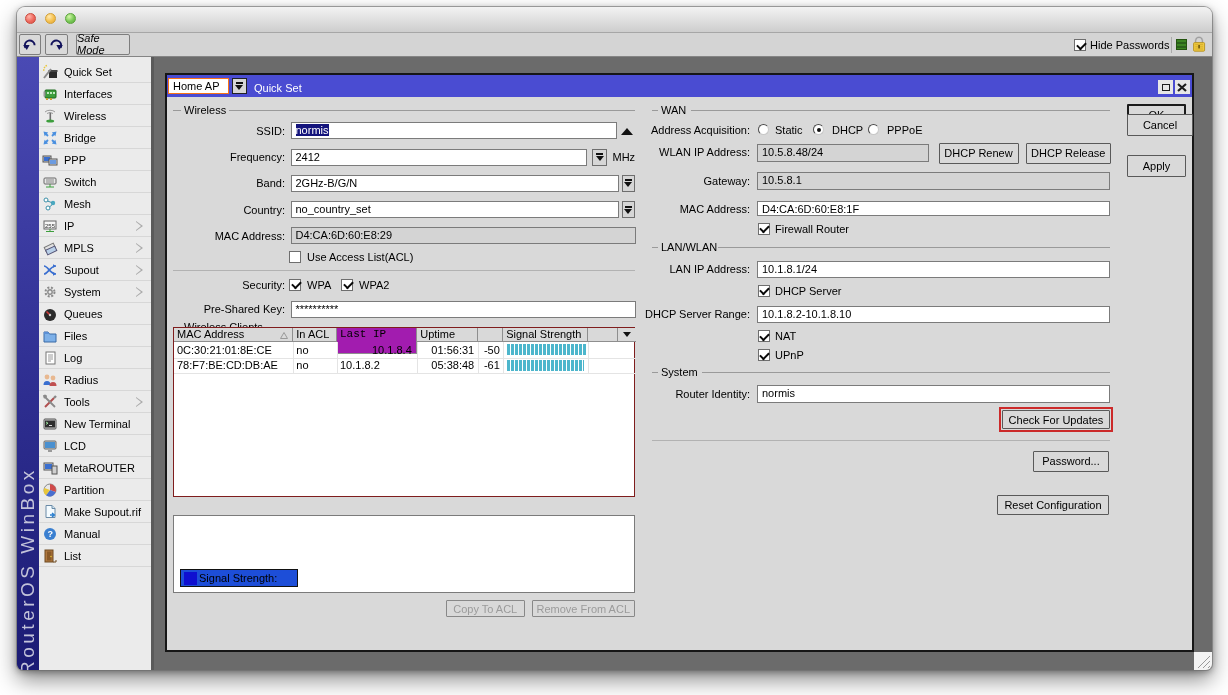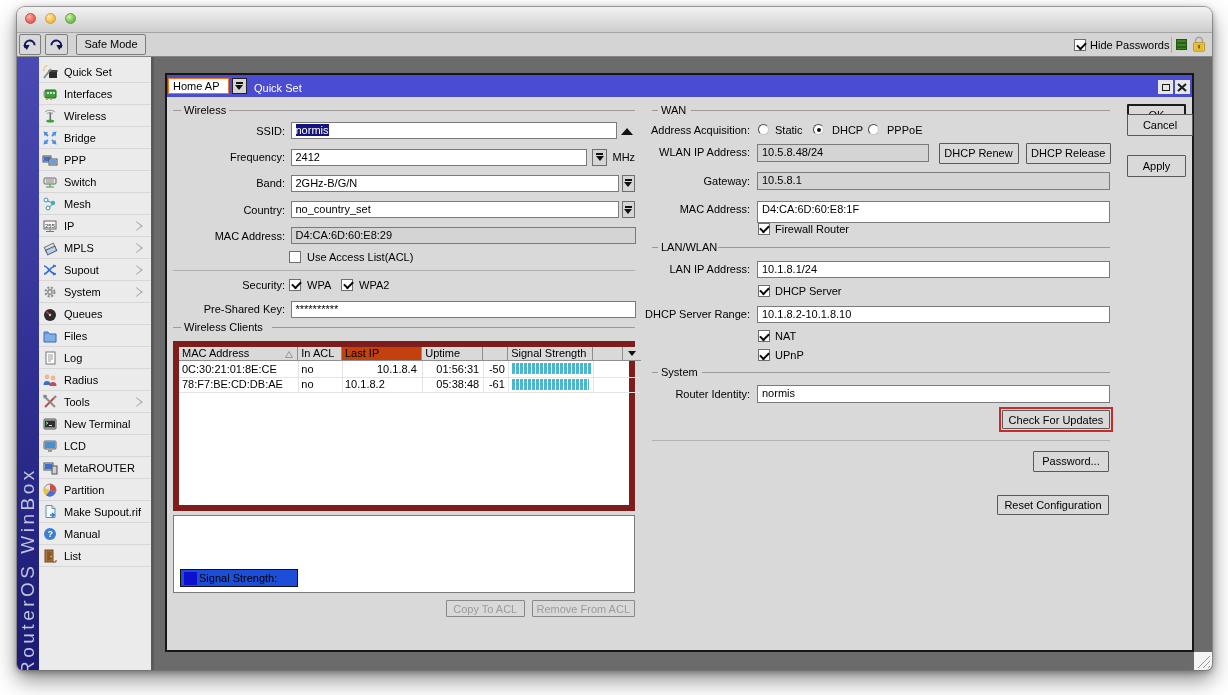--- a/index.html
+++ b/index.html
@@ -77,21 +77,21 @@
         <path d="M12.6 8.3 a4.9 4.9 0 1 0 -9.2 2.4" fill="none" stroke="#13135c" stroke-width="1.9"></path>
         <path d="M1.2 7.9 l3.6 5.2 2.8 -5.2 Z" fill="#13135c"></path>
       </svg>
     </div>
     <div class="tbtn" style="left:28px; width:23px;">
       <svg width="15" height="15" viewBox="0 0 15 15">
         <path d="M2.4 8.3 a4.9 4.9 0 1 1 9.2 2.4" fill="none" stroke="#13135c" stroke-width="1.9"></path>
         <path d="M13.8 7.9 l-3.6 5.2 -2.8 -5.2 Z" fill="#13135c"></path>
       </svg>
     </div>
-    <div class="tbtn" style="left:59px; width:70px;">Safe Mode</div>
+    <div class="tbtn" style="left:59px; width:54px;font-style:italic;">Safe Mode</div>
     <div class="cb c" style="left:1057px; top:5px;"></div>
     <div class="cblbl" style="left:1073px; top:4px;">Hide Passwords</div>
     <div class="abs" style="left:1154px; top:3px; width:1px; height:16px; background:#aaa;"></div>
     <div class="abs" style="left:1159px; top:5px; width:11px; height:11px; background:repeating-linear-gradient(#3c8422 0 2px, #2a611a 2px 4px); border:1px solid #24540f;"></div>
     <svg class="abs" style="left:1174px; top:1px;" width="16" height="17" viewBox="0 0 16 17">
       <path d="M4.6 8 V5.6 a3.4 3.4 0 0 1 6.8 0 V8" fill="none" stroke="#c2c2c2" stroke-width="2"></path>
       <path d="M4.6 8 V5.6 a3.4 3.4 0 0 1 6.8 0 V8" fill="none" stroke="#8f8f8f" stroke-width="0.8"></path>
       <rect x="2.6" y="7.6" width="11" height="8.6" rx="1" fill="#efc93e" stroke="#b8952a" stroke-width="1"></rect>
       <rect x="4.2" y="9" width="7.8" height="1.2" fill="#d9b22f"></rect>
       <rect x="4.2" y="11.2" width="7.8" height="1.2" fill="#d9b22f"></rect>
@@ -379,24 +379,24 @@
 
   <div class="lbl" style="left:150px; top:294px; width:118px;">Pre-Shared Key:</div>
   <div class="field" style="left:273.5px; top:293.5px; width:345px;">**********</div>
 
   <div class="grp" style="left:156px; top:314px; width:462px;">
     <div class="ln" style="left:0; width:8px;"></div>
     <div class="tx" style="left:11px;">Wireless Clients</div>
     <div class="ln" style="left:99px; right:0;"></div>
   </div>
 
-  <div class="abs" id="tbl" style="left:156px; top:334px; width:462px; height:169.5px; background:#fff; border:6px solid #7f1d1d;">
+  <div class="abs" id="tbl" style="left:156px; top:320px; width:462px; height:169.5px; background:#fff; border:1px solid #7f1d1d;">
         <div class="abs" style="left:0px; top:0; width:119.3px; height:14px; background:#d9d9d9; border-right:1px solid #8e8e8e; border-bottom:1px solid #8e8e8e; line-height:13px; padding-left:3px; overflow:hidden;">MAC Address</div>
         <div class="abs" style="left:119.3px; top:0; width:43.7px; height:14px; background:#d9d9d9; border-right:1px solid #8e8e8e; border-bottom:1px solid #8e8e8e; line-height:13px; padding-left:3px; overflow:hidden;">In ACL</div>
-        <div class="abs" style="left:163px; top:0; width:80.19999999999999px; height:14px; background:#c2410c; border-right:1px solid #8e8e8e; border-bottom:1px solid #8e8e8e; line-height:13px; padding-left:3px; overflow:hidden;">Last IP</div>
+        <div class="abs" style="left:163px; top:0; width:80.19999999999999px; height:26px; background:#a21caf; border-right:1px solid #8e8e8e; border-bottom:1px solid #8e8e8e; line-height:13px; padding-left:3px; overflow:hidden;font-family:Liberation Mono, monospace;">Last IP</div>
         <div class="abs" style="left:243.2px; top:0; width:60.60000000000002px; height:14px; background:#d9d9d9; border-right:1px solid #8e8e8e; border-bottom:1px solid #8e8e8e; line-height:13px; padding-left:3px; overflow:hidden;">Uptime</div>
         <div class="abs" style="left:303.8px; top:0; width:25.399999999999977px; height:14px; background:#d9d9d9; border-right:1px solid #8e8e8e; border-bottom:1px solid #8e8e8e; line-height:13px; padding-left:3px; overflow:hidden;"></div>
         <div class="abs" style="left:329.2px; top:0; width:85.19999999999999px; height:14px; background:#d9d9d9; border-right:1px solid #8e8e8e; border-bottom:1px solid #8e8e8e; line-height:13px; padding-left:3px; overflow:hidden;">Signal Strength</div>
         <div class="abs" style="left:414.4px; top:0; width:30px; height:14px; background:#d9d9d9; border-right:1px solid #8e8e8e; border-bottom:1px solid #8e8e8e; line-height:13px; padding-left:3px; overflow:hidden;"></div>
         <div class="abs" style="left:444.4px; top:0; width:17.6px; height:14px; background:#d9d9d9; border-bottom:1px solid #8e8e8e; display:flex; align-items:center; justify-content:center;">
           <div style="width:0;height:0;border-left:4.5px solid transparent;border-right:4.5px solid transparent;border-top:5px solid #111;"></div>
         </div>
         <svg class="abs" style="left:106px; top:4px;" width="8" height="7">
           <path d="M4 0.5 L7.5 6.5 H0.5 Z" fill="none" stroke="#999"></path>
         </svg>
@@ -445,21 +445,21 @@
 
   <div class="lbl" style="left:620px; top:137.2px; width:113px;">WLAN IP Address:</div>
   <div class="rofield" style="left:740px; top:136.7px; width:172px; height:18px;">10.5.8.48/24</div>
   <div class="btn" style="left:921.5px; top:135.5px; width:80px; height:21px;">DHCP Renew</div>
   <div class="btn" style="left:1008.5px; top:135.5px; width:85.5px; height:21px;">DHCP Release</div>
 
   <div class="lbl" style="left:620px; top:165.7px; width:113px;">Gateway:</div>
   <div class="rofield" style="left:740px; top:165.2px; width:353px; height:18px;">10.5.8.1</div>
 
   <div class="lbl" style="left:620px; top:194.2px; width:113px;">MAC Address:</div>
-  <div class="field" style="left:740px; top:193.7px; width:353px; height:22px;">D4:CA:6D:60:E8:1F</div>
+  <div class="field" style="left:740px; top:193.7px; width:353px; height:15px;">D4:CA:6D:60:E8:1F</div>
 
   <div class="cb c" style="left:740.5px; top:215.5px;"></div>
   <div class="cblbl" style="left:758px; top:214.5px;">Firewall Router</div>
 
   <div class="grp" style="left:635px; top:234px; width:458px;">
     <div class="ln" style="left:0; width:6px;"></div>
     <div class="tx" style="left:9px;">LAN/WLAN</div>
     <div class="ln" style="left:66px; right:0;"></div>
   </div>
 

